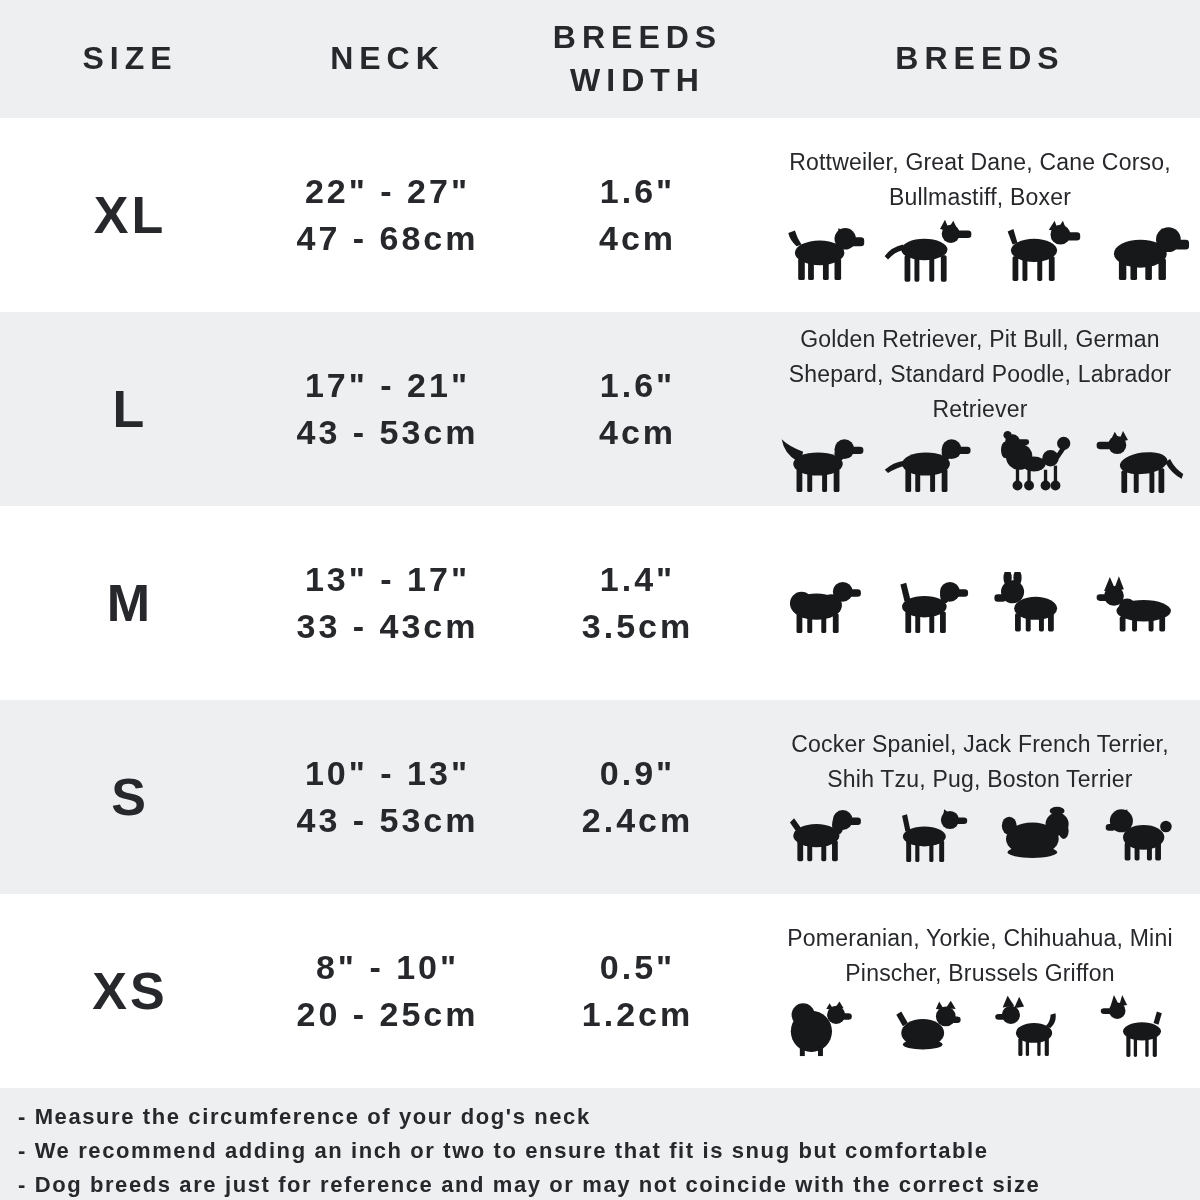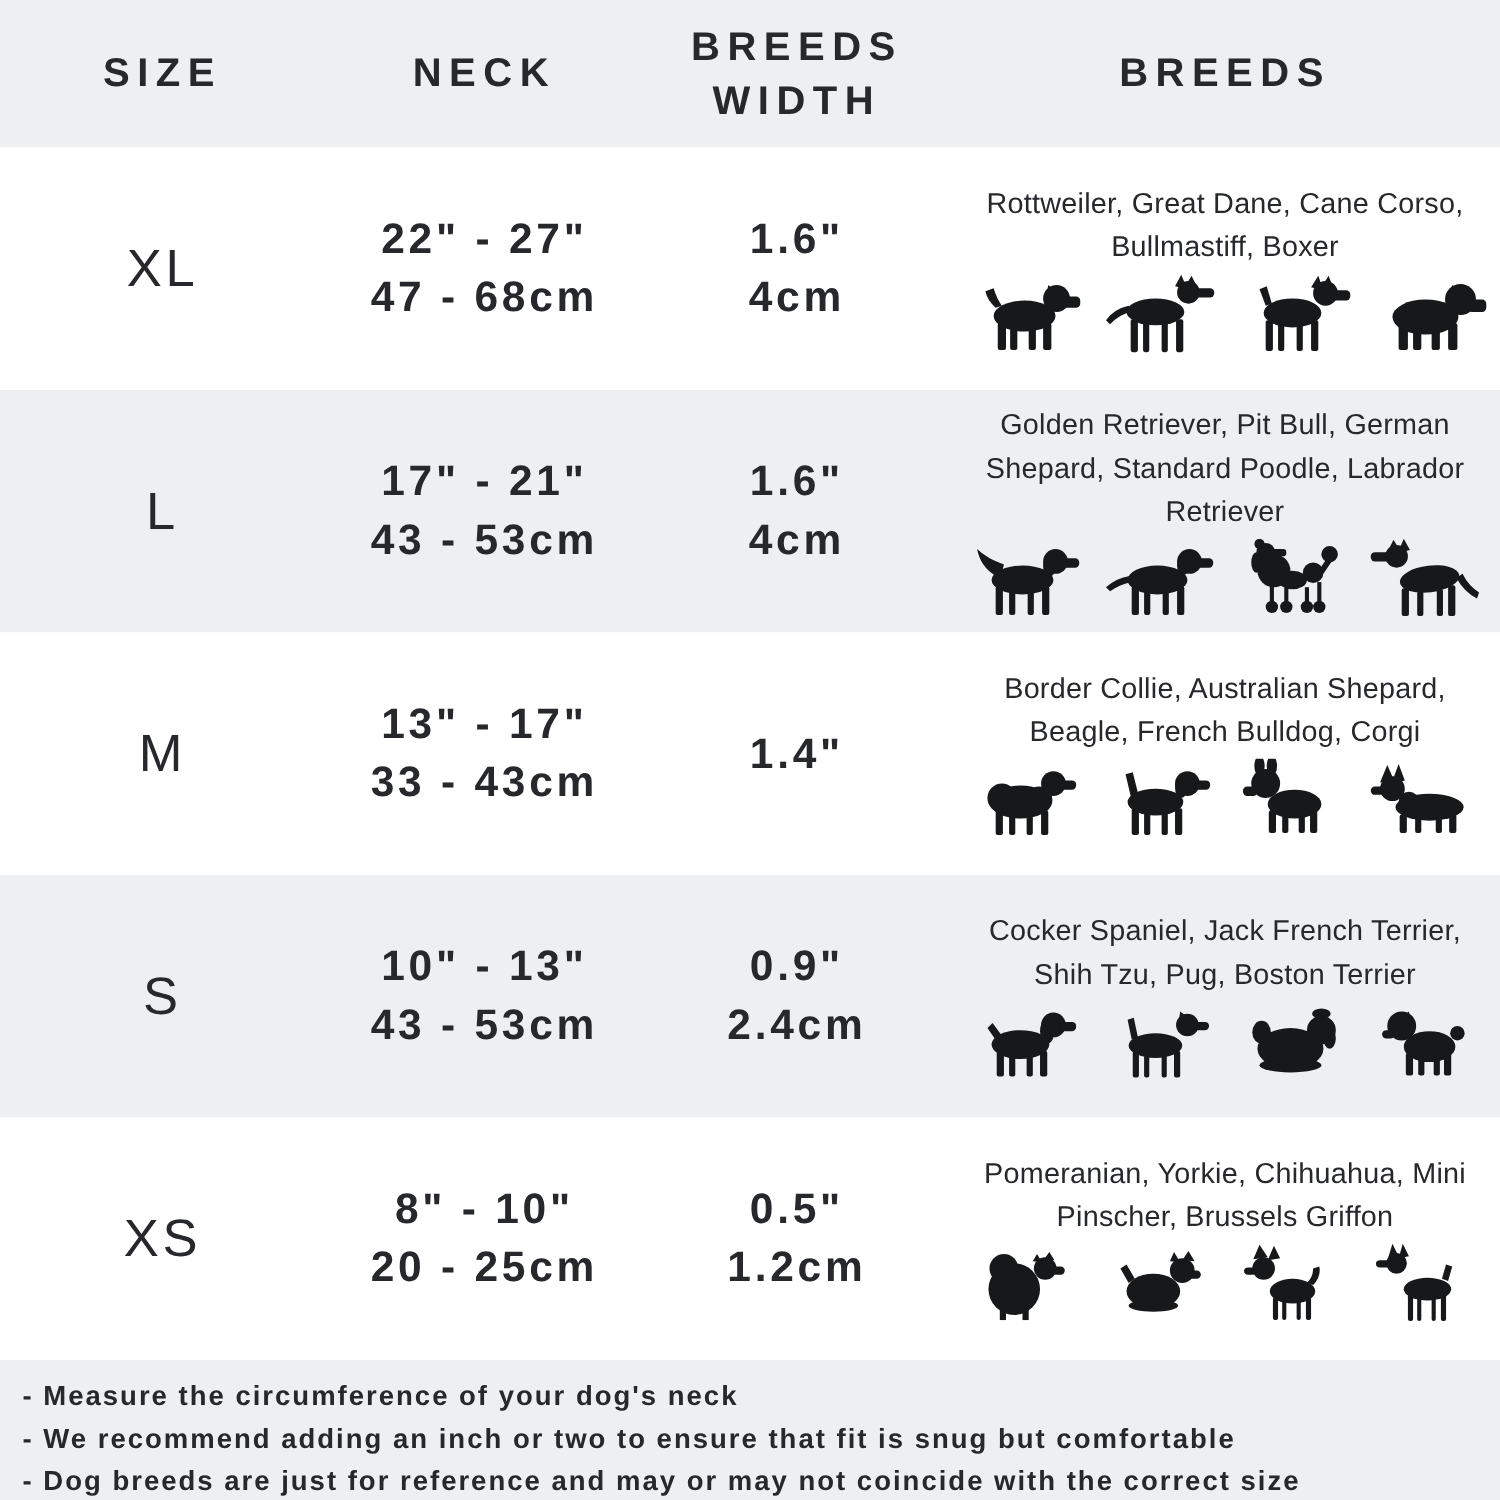--- a/index.html
+++ b/index.html
@@ -28,21 +28,21 @@
   .rows{flex:1 1 auto;display:flex;flex-direction:column;}
   .row{
     flex:0 0 194px;height:194px;
     display:grid;grid-template-columns:260px 255px 245px 440px;
     align-items:center;
     background:var(--row-white,#fff);
   }
   .row:nth-child(even){background:var(--stripe,#edeff1);}
   .cell{text-align:center;}
   .size-lab{
-    font-size:42px;font-weight:400;letter-spacing:3px;
+    font-size:52px;font-weight:700;letter-spacing:3px;
   }
   .meas div{
     font-size:34px;font-weight:700;letter-spacing:3px;
     line-height:47px;white-space:nowrap;
   }
   .breeds-cell{
     height:100%;
     display:flex;flex-direction:column;justify-content:center;align-items:center;
     padding:6px 0;box-sizing:border-box;
   }
@@ -217,23 +217,23 @@
     </div>
 
     <div class="row">
       <div class="cell size-lab">M</div>
       <div class="cell meas">
         <div>13" - 17"</div>
         <div>33 - 43cm</div>
       </div>
       <div class="cell meas">
         <div>1.4"</div>
+        <div>3.5cm</div>
       </div>
       <div class="cell breeds-cell">
-        <div class="breed-text">Border Collie, Australian Shepard, Beagle, French Bulldog, Corgi</div>
         <div class="dogs">
             <span class="dog-icon"><svg viewBox="0 0 120 80" xmlns="http://www.w3.org/2000/svg">
                 <ellipse cx="58" cy="42" rx="30" ry="16"></ellipse>
                 <rect x="34" y="50" width="7" height="24" rx="2"></rect>
                 <rect x="47" y="54" width="6" height="20" rx="2"></rect>
                 <rect x="64" y="54" width="6" height="20" rx="2"></rect>
                 <rect x="78" y="50" width="7" height="24" rx="2"></rect>
                 <circle cx="90" cy="24" r="12"></circle>
                 <rect x="96" y="21" width="16" height="9" rx="4"></rect>
                 <circle cx="40" cy="38" r="14"></circle>

